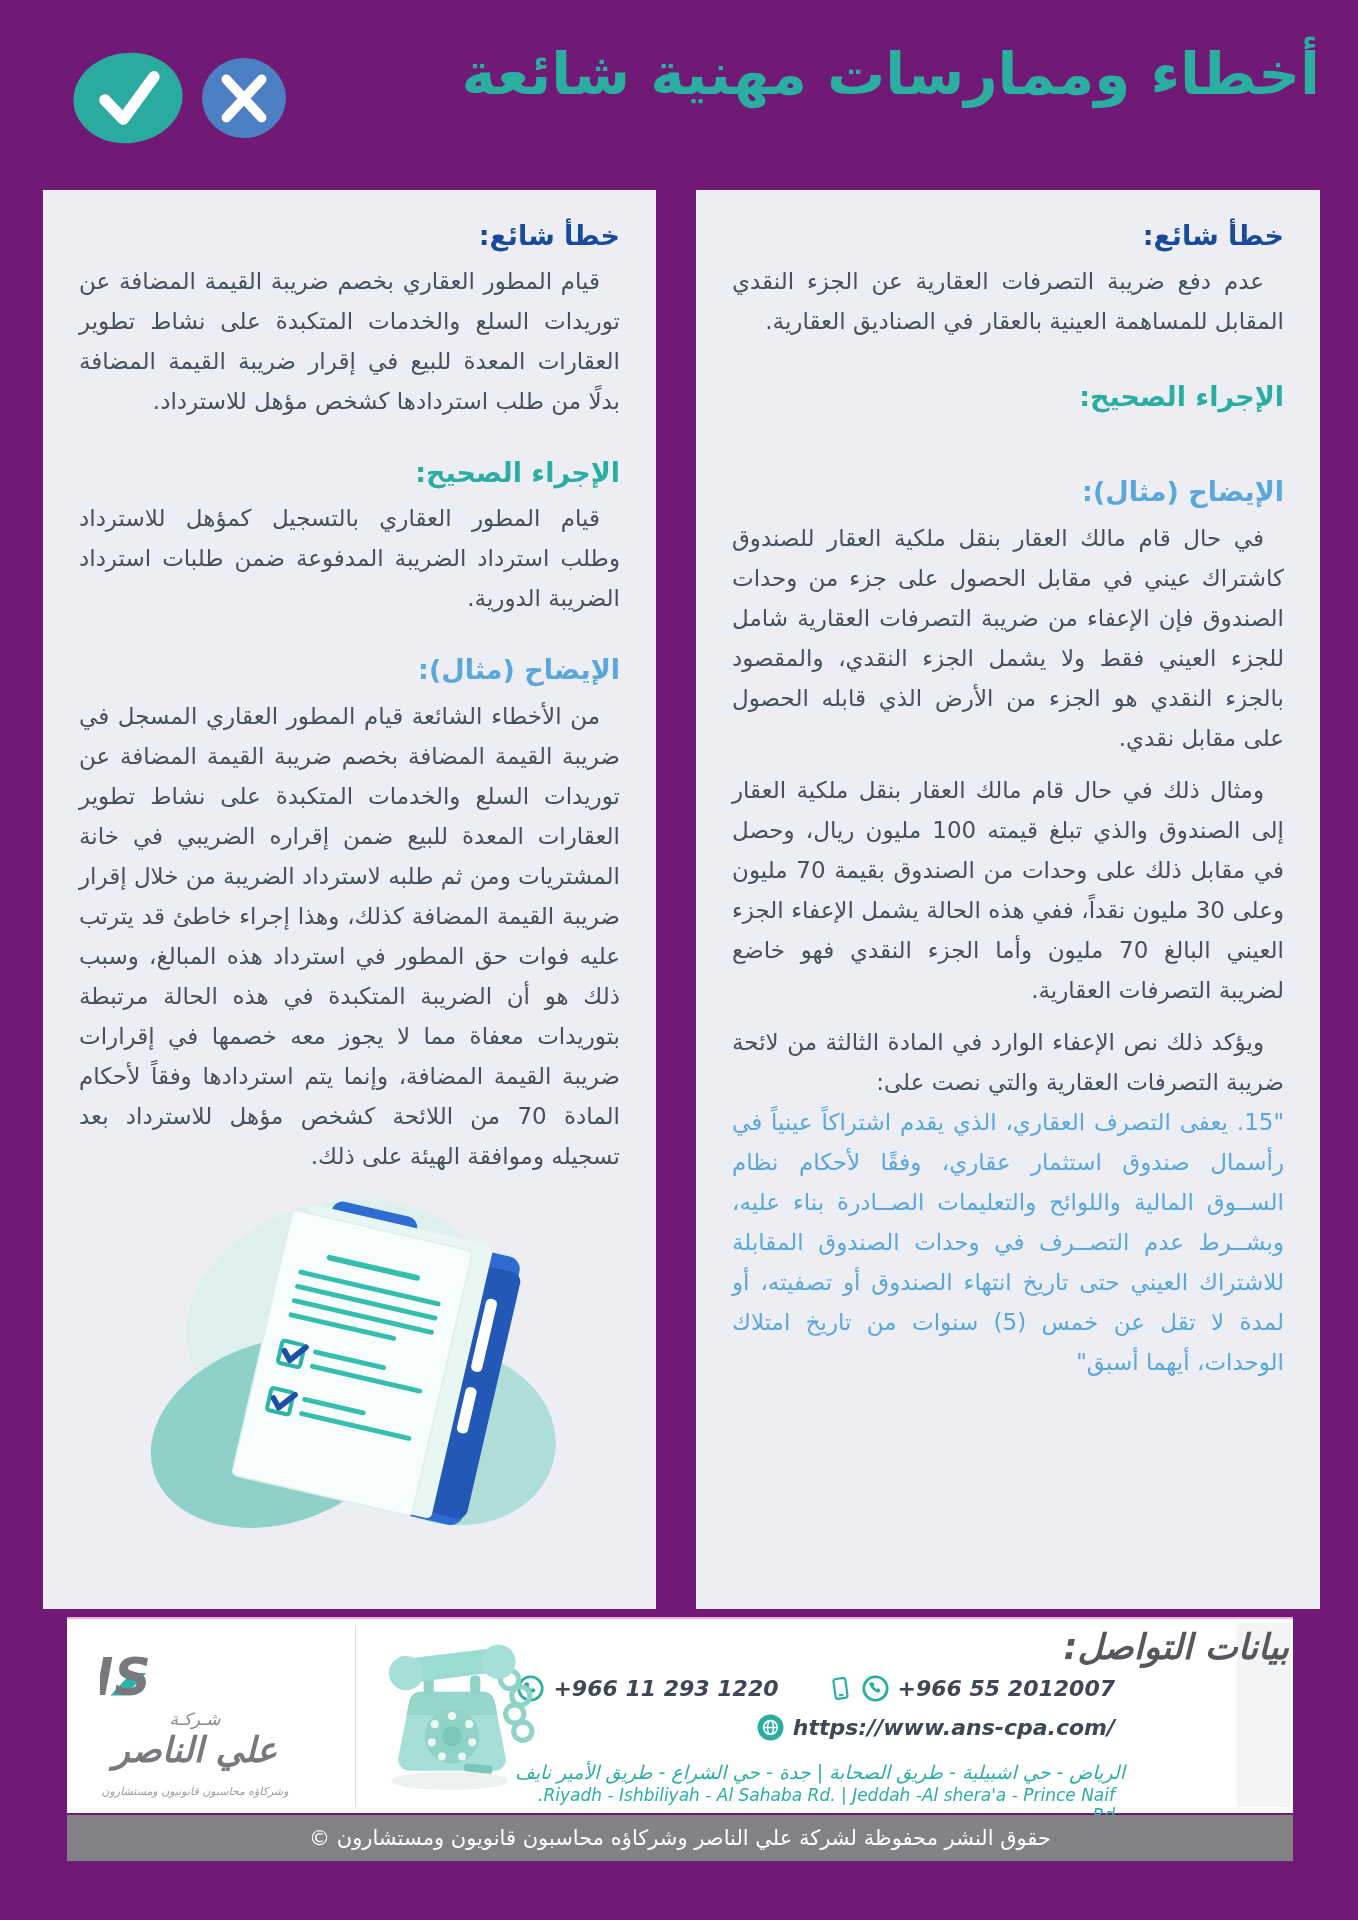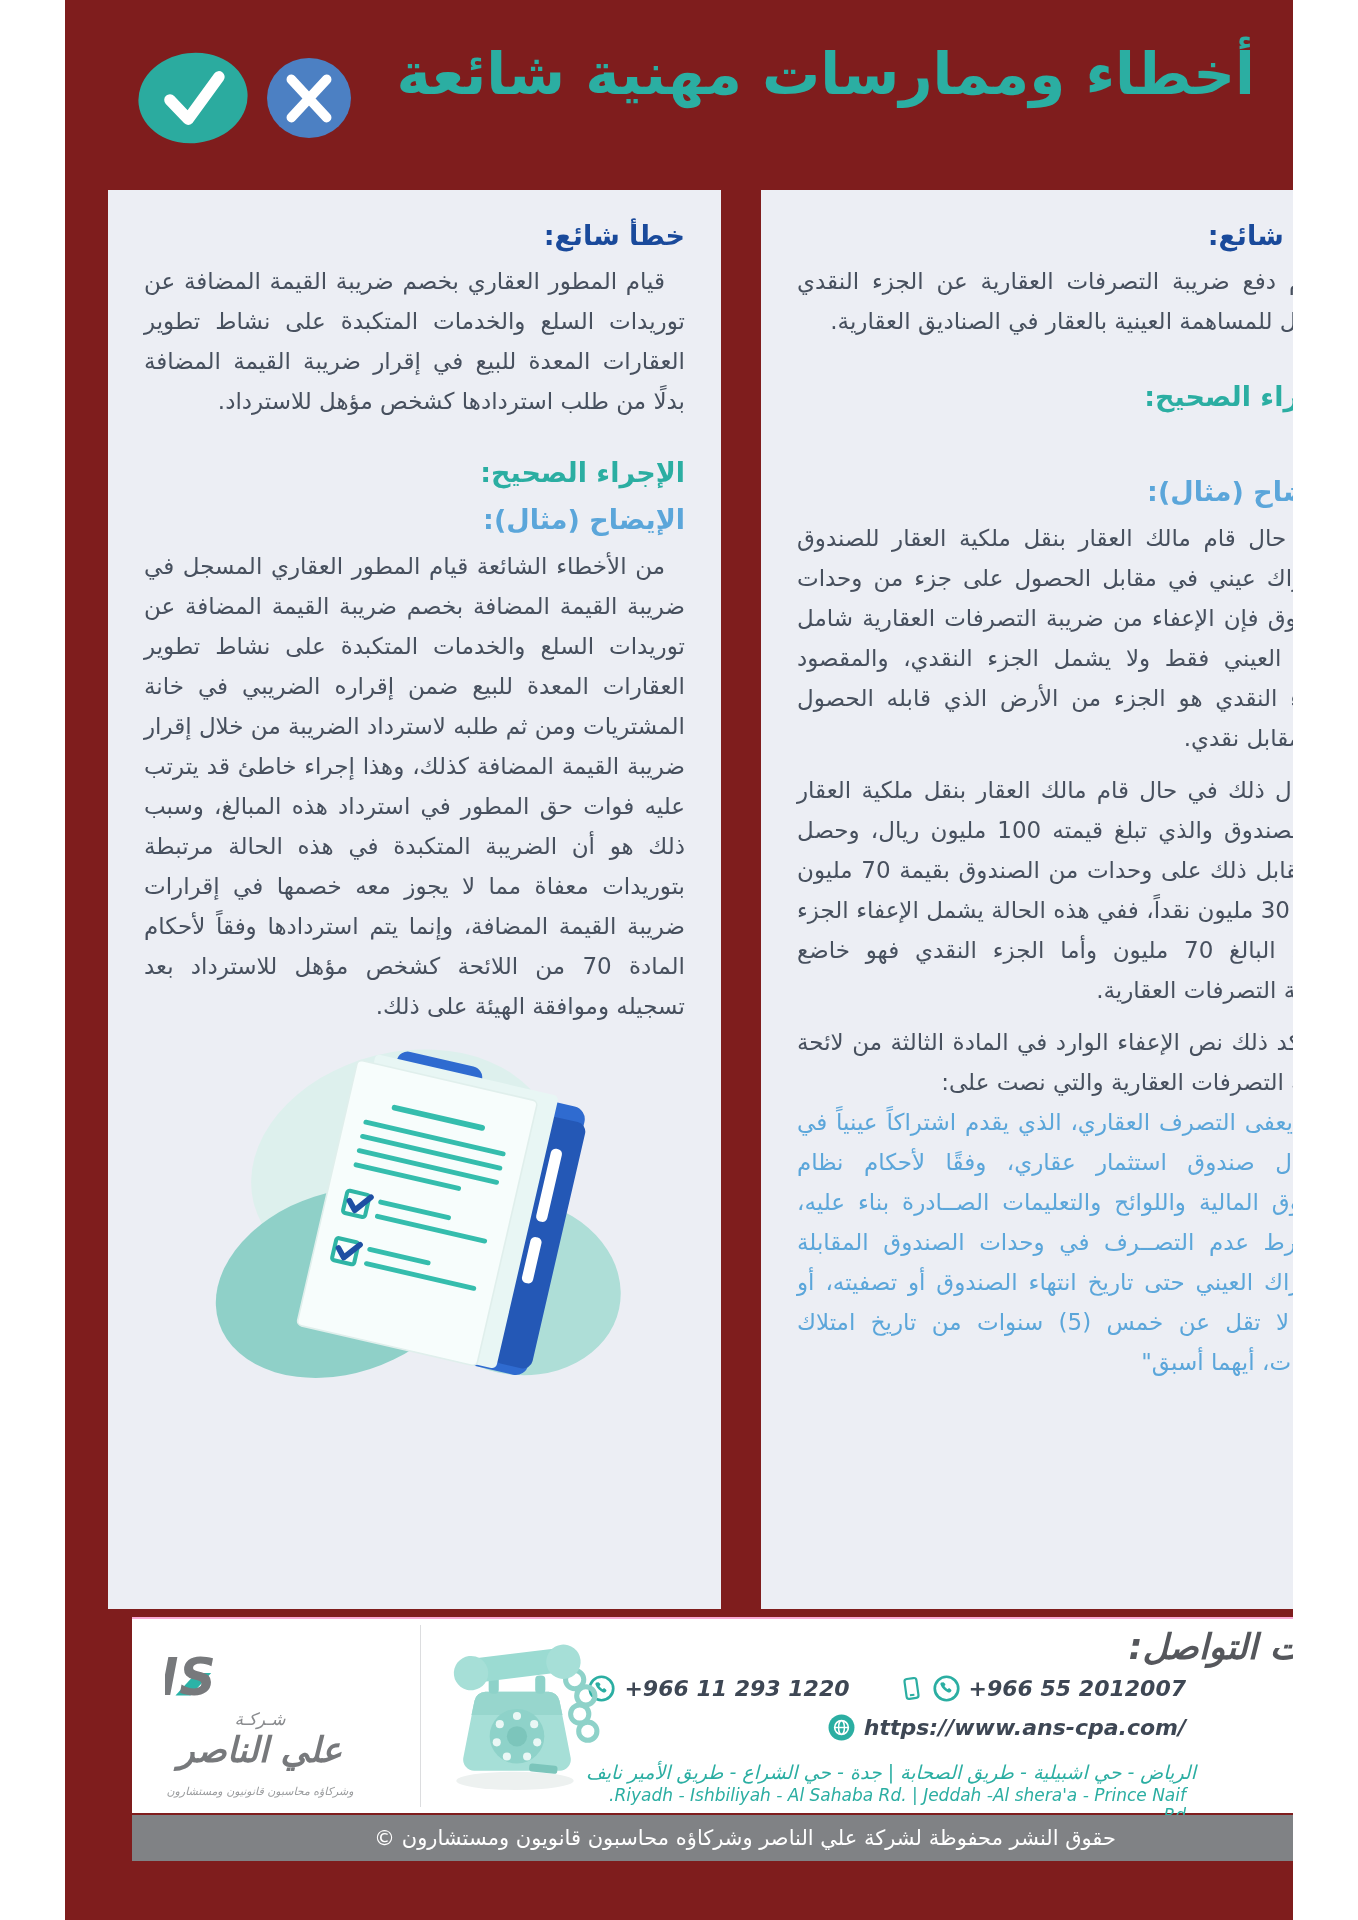--- a/index.html
+++ b/index.html
@@ -1,17 +1,17 @@
 <!DOCTYPE html>
 <html lang="ar" dir="rtl"><head>
 <meta charset="utf-8">
 <style>
   html,body{margin:0;padding:0;background:#ffffff;}
   .page{
-    position:relative;width:1228px;height:1920px;margin:0 auto;background:#7f1d1d;
+    position:relative;width:1358px;height:1920px;margin:0 auto;background:#701a75;
     font-family:"DejaVu Sans", sans-serif;overflow:hidden;
   }
   
   .page-title{
     position:absolute;top:40px;right:38px;direction:rtl;
     font-size:58px;font-weight:bold;color:#2BAEA2;letter-spacing:0;
   }
   .hdr-icon{position:absolute;}
   .hdr-check{left:70px;top:50px;width:116px;height:96px;}
   .hdr-x{left:200px;top:56px;width:88px;height:84px;}
@@ -38,21 +38,21 @@
   
   .footer{
     position:absolute;left:67px;top:1617px;width:1226px;height:196px;
     background:#ffffff;border-top:2px solid #f9a8d4;box-sizing:border-box;font-style:italic;
   }
   .footer-strip{position:absolute;right:2px;top:4px;width:54px;height:184px;background:#F3F4F5;}
   .contact-heading{
     position:absolute;top:8px;right:4px;direction:rtl;
     font-size:35px;font-weight:bold;color:#55575C;
   }
-  .contact-block{position:absolute;top:56px;right:172px;width:600px;direction:rtl;}
+  .contact-block{position:absolute;top:56px;right:178px;width:600px;direction:rtl;}
   .c-row{display:flex;justify-content:flex-end;gap:48px;direction:ltr;margin-bottom:12px;}
   .c-item{display:flex;align-items:center;gap:9px;direction:ltr;}
   .c-val{font-size:22px;font-weight:bold;color:#3E4754;direction:ltr;}
   .c-addr{display:flex;justify-content:flex-end;align-items:flex-end;gap:8px;direction:rtl;margin-top:4px;}
   .c-addr-ar{font-size:19px;color:#2BAEA2;white-space:nowrap;}
   .c-addr-en{font-size:17px;color:#2BAEA2;text-align:right;direction:ltr;margin-top:2px;}
   .footer-divider{position:absolute;left:288px;top:6px;width:1px;height:182px;background:#DCDDDF;}
   .phone-art{position:absolute;left:300px;top:8px;width:172px;height:172px;}
   .logo-block{position:absolute;left:22px;top:22px;width:212px;text-align:center;direction:rtl;}
   .logo-word{font-size:17px;color:#8A8C8F;margin-top:2px;}
@@ -92,20 +92,21 @@
     <p class="body-p tight">ومثال ذلك في حال قام مالك العقار بنقل ملكية العقار إلى الصندوق والذي تبلغ قيمته 100 مليون ريال، وحصل في مقابل ذلك على وحدات من الصندوق بقيمة 70 مليون وعلى 30 مليون نقداً، ففي هذه الحالة يشمل الإعفاء الجزء العيني البالغ 70 مليون وأما الجزء النقدي فهو خاضع لضريبة التصرفات العقارية.</p>
     <p class="body-p last">ويؤكد ذلك نص الإعفاء الوارد في المادة الثالثة من لائحة ضريبة التصرفات العقارية والتي نصت على:</p>
     <p class="quote">"15. يعفى التصرف العقاري، الذي يقدم اشتراكاً عينياً في رأسمال صندوق استثمار عقاري، وفقًا لأحكام نظام الســوق المالية واللوائح والتعليمات الصــادرة بناء عليه، وبشــرط عدم التصــرف في وحدات الصندوق المقابلة للاشتراك العيني حتى تاريخ انتهاء الصندوق أو تصفيته، أو لمدة لا تقل عن خمس (5) سنوات من تاريخ امتلاك الوحدات، أيهما أسبق"</p>
   </div>
 
   <div class="panel panel-left">
     <div class="sec-h h-error">خطأ شائع:</div>
     <p class="body-p">قيام المطور العقاري بخصم ضريبة القيمة المضافة عن توريدات السلع والخدمات المتكبدة على نشاط تطوير العقارات المعدة للبيع في إقرار ضريبة القيمة المضافة بدلًا من طلب استردادها كشخص مؤهل للاسترداد.</p>
 
     <div class="sec-h h-correct">الإجراء الصحيح:</div>
+    <p class="body-p">قيام المطور العقاري بالتسجيل كمؤهل للاسترداد وطلب استرداد الضريبة المدفوعة ضمن طلبات استرداد الضريبة الدورية.</p>
 
     <div class="sec-h h-example">الإيضاح (مثال):</div>
     <p class="body-p last">من الأخطاء الشائعة قيام المطور العقاري المسجل في ضريبة القيمة المضافة بخصم ضريبة القيمة المضافة عن توريدات السلع والخدمات المتكبدة على نشاط تطوير العقارات المعدة للبيع ضمن إقراره الضريبي في خانة المشتريات ومن ثم طلبه لاسترداد الضريبة من خلال إقرار ضريبة القيمة المضافة كذلك، وهذا إجراء خاطئ قد يترتب عليه فوات حق المطور في استرداد هذه المبالغ، وسبب ذلك هو أن الضريبة المتكبدة في هذه الحالة مرتبطة بتوريدات معفاة مما لا يجوز معه خصمها في إقرارات ضريبة القيمة المضافة، وإنما يتم استردادها وفقاً لأحكام المادة 70 من اللائحة كشخص مؤهل للاسترداد بعد تسجيله وموافقة الهيئة على ذلك.</p>
 
     <div class="illustration-wrap">
       <svg viewBox="0 0 540 420" width="500" height="340">
 
         <ellipse cx="255" cy="155" rx="190" ry="140" fill="#DDF0ED" transform="rotate(-14 255 155)"></ellipse>
         <ellipse cx="180" cy="300" rx="160" ry="112" fill="#8FD0C8" transform="rotate(-18 180 300)"></ellipse>
         <ellipse cx="395" cy="305" rx="130" ry="108" fill="#AEDED7" transform="rotate(12 395 305)"></ellipse>

